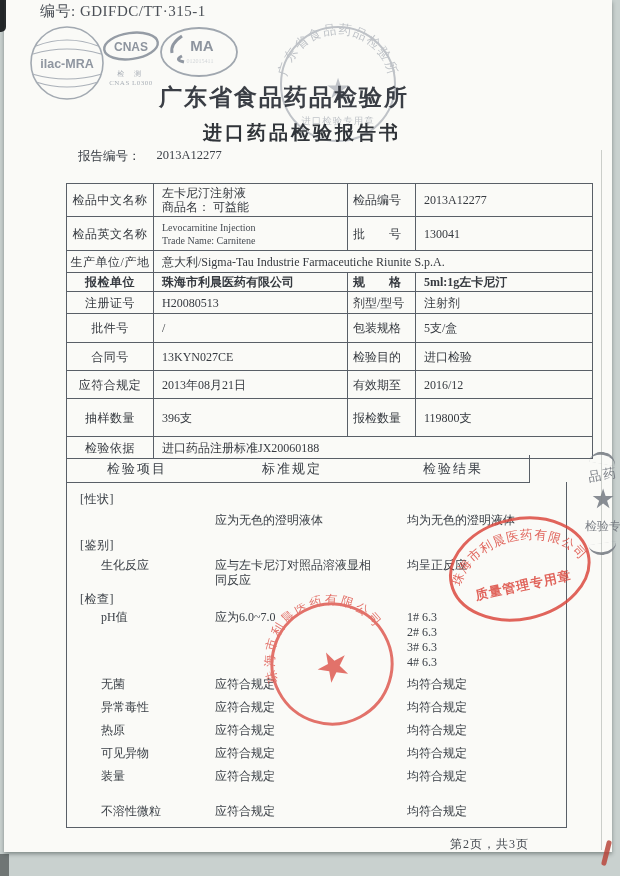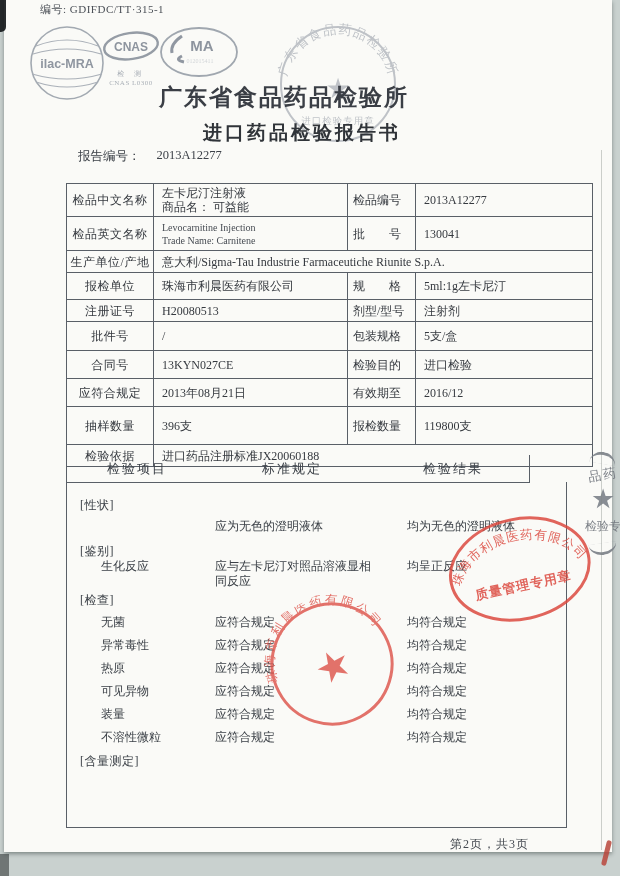--- a/index.html
+++ b/index.html
@@ -2,21 +2,21 @@
 <html><head>
 <meta charset="utf-8">
 <style>
   html,body{margin:0;padding:0;}
   body{width:620px;height:876px;background:#c9d1cf;overflow:hidden;position:relative;
        font-family:"Liberation Serif","DejaVu Serif",serif;color:#35393f;}
   #paper{position:absolute;left:4px;top:0;width:608px;height:852px;background:#fafaf7;
          box-shadow:0 2px 4px rgba(40,50,48,.45);}
   .abs{position:absolute;}
   
-  #code{left:36px;top:2px;font-size:11px;letter-spacing:.5px;color:#4a4f56;}
+  #code{left:36px;top:2px;font-size:15px;letter-spacing:.5px;color:#4a4f56;}
   #org-title{left:110px;top:82px;width:340px;text-align:center;font-size:23px;font-weight:700;
              letter-spacing:2px;color:#3a3e45;}
   #doc-title{left:128px;top:120px;width:340px;text-align:center;font-size:19px;font-weight:700;
              letter-spacing:3px;color:#303439;font-family:"Liberation Sans","DejaVu Sans",sans-serif;}
   #report-line{left:74px;top:148px;font-size:12.5px;display:flex;gap:16px;color:#3c4148;}
   
   .logo{color:#9aa1aa;}
   #ilac{left:24px;top:24px;}
   #cnas{left:98px;top:28px;text-align:center;}
   #cnas .sub1{font-size:7px;letter-spacing:4px;color:#a7adb5;margin-top:1px;}
@@ -51,21 +51,21 @@
   table.info td.lbl2{width:62px;padding-left:5px;white-space:pre;}
   table.info td.val2{width:168px;}
   
   #res-head{left:62px;top:455px;width:464px;height:28px;border:1px solid #595f67;border-top:none;
             display:flex;align-items:center;box-sizing:border-box;font-size:13px;letter-spacing:2px;color:#3b4047;}
   #res-head .c1{width:140px;text-align:center;}
   #res-head .c2{width:170px;text-align:center;}
   #res-head .c3{flex:1;text-align:center;}
   
   #res-box{left:62px;top:482px;width:501px;height:346px;border:1px solid #595f67;border-top:none;
-           box-sizing:border-box;padding-top:16px;overflow:hidden;font-size:12px;color:#3b4047;}
+           box-sizing:border-box;padding-top:10px;overflow:hidden;font-size:12px;color:#3b4047;}
   .sec{margin-left:13px;line-height:15px;letter-spacing:.5px;}
   .item{display:flex;align-items:flex-start;line-height:15px;}
   .i-name{width:148px;padding-left:34px;box-sizing:border-box;}
   .i-std{width:192px;white-space:pre-line;}
   .i-res{flex:1;white-space:pre-line;}
   #footer-page{left:446px;top:836px;font-size:12px;color:#43484f;letter-spacing:1px;}
 </style>
 </head>
 <body>
 
@@ -133,21 +133,21 @@
             <td class="lbl">检品英文名称</td>
             <td class="val en">Levocarnitine Injection
 Trade Name:   Carnitene</td>
             <td class="lbl2">批　　号</td>
             <td class="val2">130041</td>
           </tr>
           <tr style="height: 22px;">
             <td class="lbl">生产单位/产地</td>
             <td class="val" colspan="3">意大利/Sigma-Tau Industrie Farmaceutiche Riunite S.p.A.</td>
           </tr>
-          <tr style="height: 27px;">
+          <tr style="height: 19px; font-weight: bold;">
             <td class="lbl">报检单位</td>
             <td class="val">珠海市利晨医药有限公司</td>
             <td class="lbl2">规　　格</td>
             <td class="val2">5ml:1g左卡尼汀</td>
           </tr>
           <tr style="height: 22px;">
             <td class="lbl">注册证号</td>
             <td class="val">H20080513</td>
             <td class="lbl2">剂型/型号</td>
             <td class="val2">注射剂</td>
@@ -191,27 +191,35 @@
   </div>
 
   <div class="abs" id="res-box">
       <div class="sec" style="margin-top: 0px;">[性状]</div>
       <div class="item" style="margin-top: 6px;">
         <span class="i-name"></span>
         <span class="i-std">应为无色的澄明液体</span>
         <span class="i-res">均为无色的澄明液体</span>
       </div>
       <div class="sec" style="margin-top: 10px;">[鉴别]</div>
-      <div class="item" style="">
+      <div class="item" style="margin-top: 5px;">
         <span class="i-name">生化反应</span>
         <span class="i-std">应与左卡尼汀对照品溶液显相
 同反应</span>
         <span class="i-res">均呈正反应</span>
       </div>
       <div class="sec" style="margin-top: 4px;">[检查]</div>
+      <div class="item" style="margin-top: 3px;">
+        <span class="i-name">pH值</span>
+        <span class="i-std">应为6.0~7.0</span>
+        <span class="i-res">1#   6.3
+2#   6.3
+3#   6.3
+4#   6.3</span>
+      </div>
       <div class="item" style="margin-top: 7px;">
         <span class="i-name">无菌</span>
         <span class="i-std">应符合规定</span>
         <span class="i-res">均符合规定</span>
       </div>
       <div class="item" style="margin-top: 8px;">
         <span class="i-name">异常毒性</span>
         <span class="i-std">应符合规定</span>
         <span class="i-res">均符合规定</span>
       </div>
@@ -223,21 +231,21 @@
       <div class="item" style="margin-top: 8px;">
         <span class="i-name">可见异物</span>
         <span class="i-std">应符合规定</span>
         <span class="i-res">均符合规定</span>
       </div>
       <div class="item" style="margin-top: 8px;">
         <span class="i-name">装量</span>
         <span class="i-std">应符合规定</span>
         <span class="i-res">均符合规定</span>
       </div>
-      <div class="item" style="margin-top: 8px;">
+      <div class="item" style="margin-top: 20px;">
         <span class="i-name">不溶性微粒</span>
         <span class="i-std">应符合规定</span>
         <span class="i-res">均符合规定</span>
       </div>
       <div class="sec" style="margin-top: 9px;">[含量测定]</div>
     </div>
 
   <svg class="abs seal" id="quality-seal" width="156" height="120" viewBox="0 0 156 120">
     <ellipse cx="78" cy="59" rx="70" ry="50" fill="none" stroke="currentColor" stroke-width="3"></ellipse>
     <defs>

